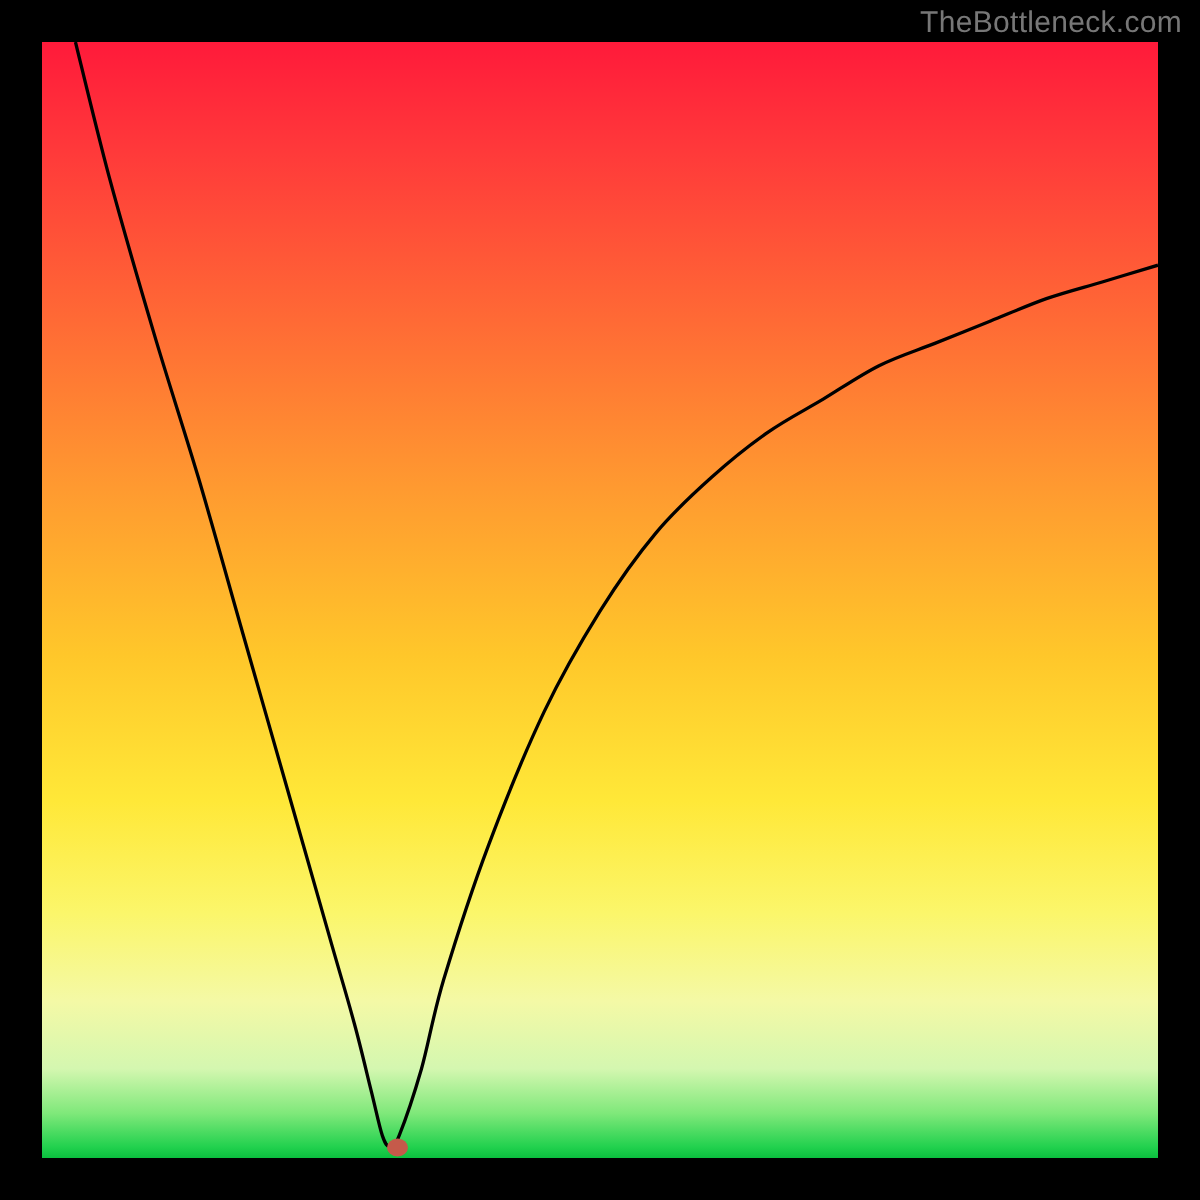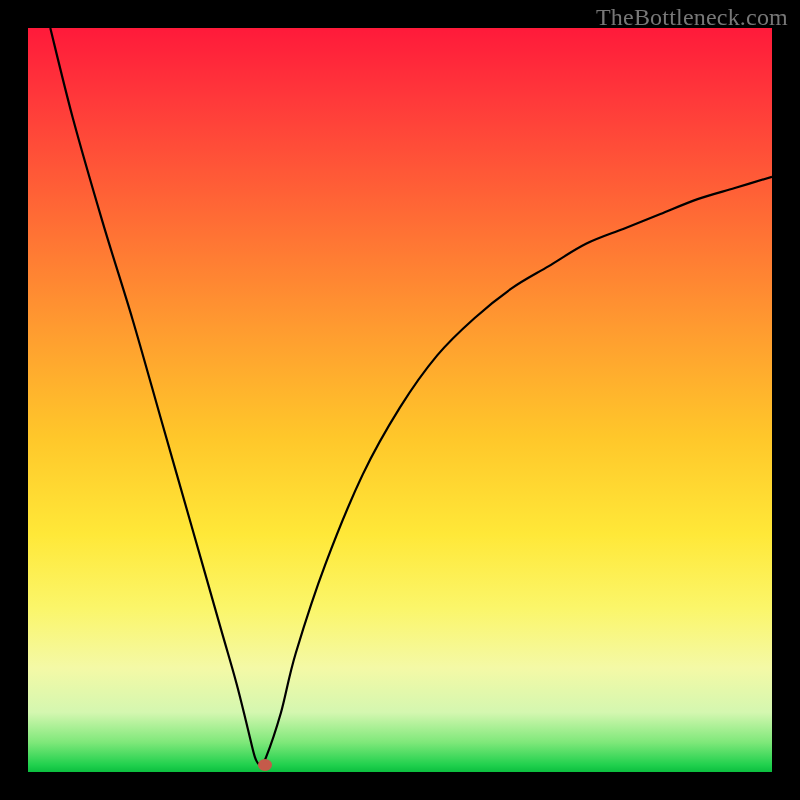--- a/index.html
+++ b/index.html
@@ -43,25 +43,24 @@
       #7fe87a 96%,
       #22d14e 99%,
       #0bbf3f 100%
     );
   }
   .watermark {
     position: absolute;
     top: 4px;
     right: 12px;
     color: #777;
-    font-size: 24px;
+    font-size: 20px;
     font-weight: 500;
     letter-spacing: 0.2px;
     user-select: none;
-    font-family: Liberation Serif, serif;
   }
   svg.curve {
     position: absolute;
     inset: 0;
   }
   .marker {
     position: absolute;
     width: 14px;
     height: 12px;
     border-radius: 50%;

